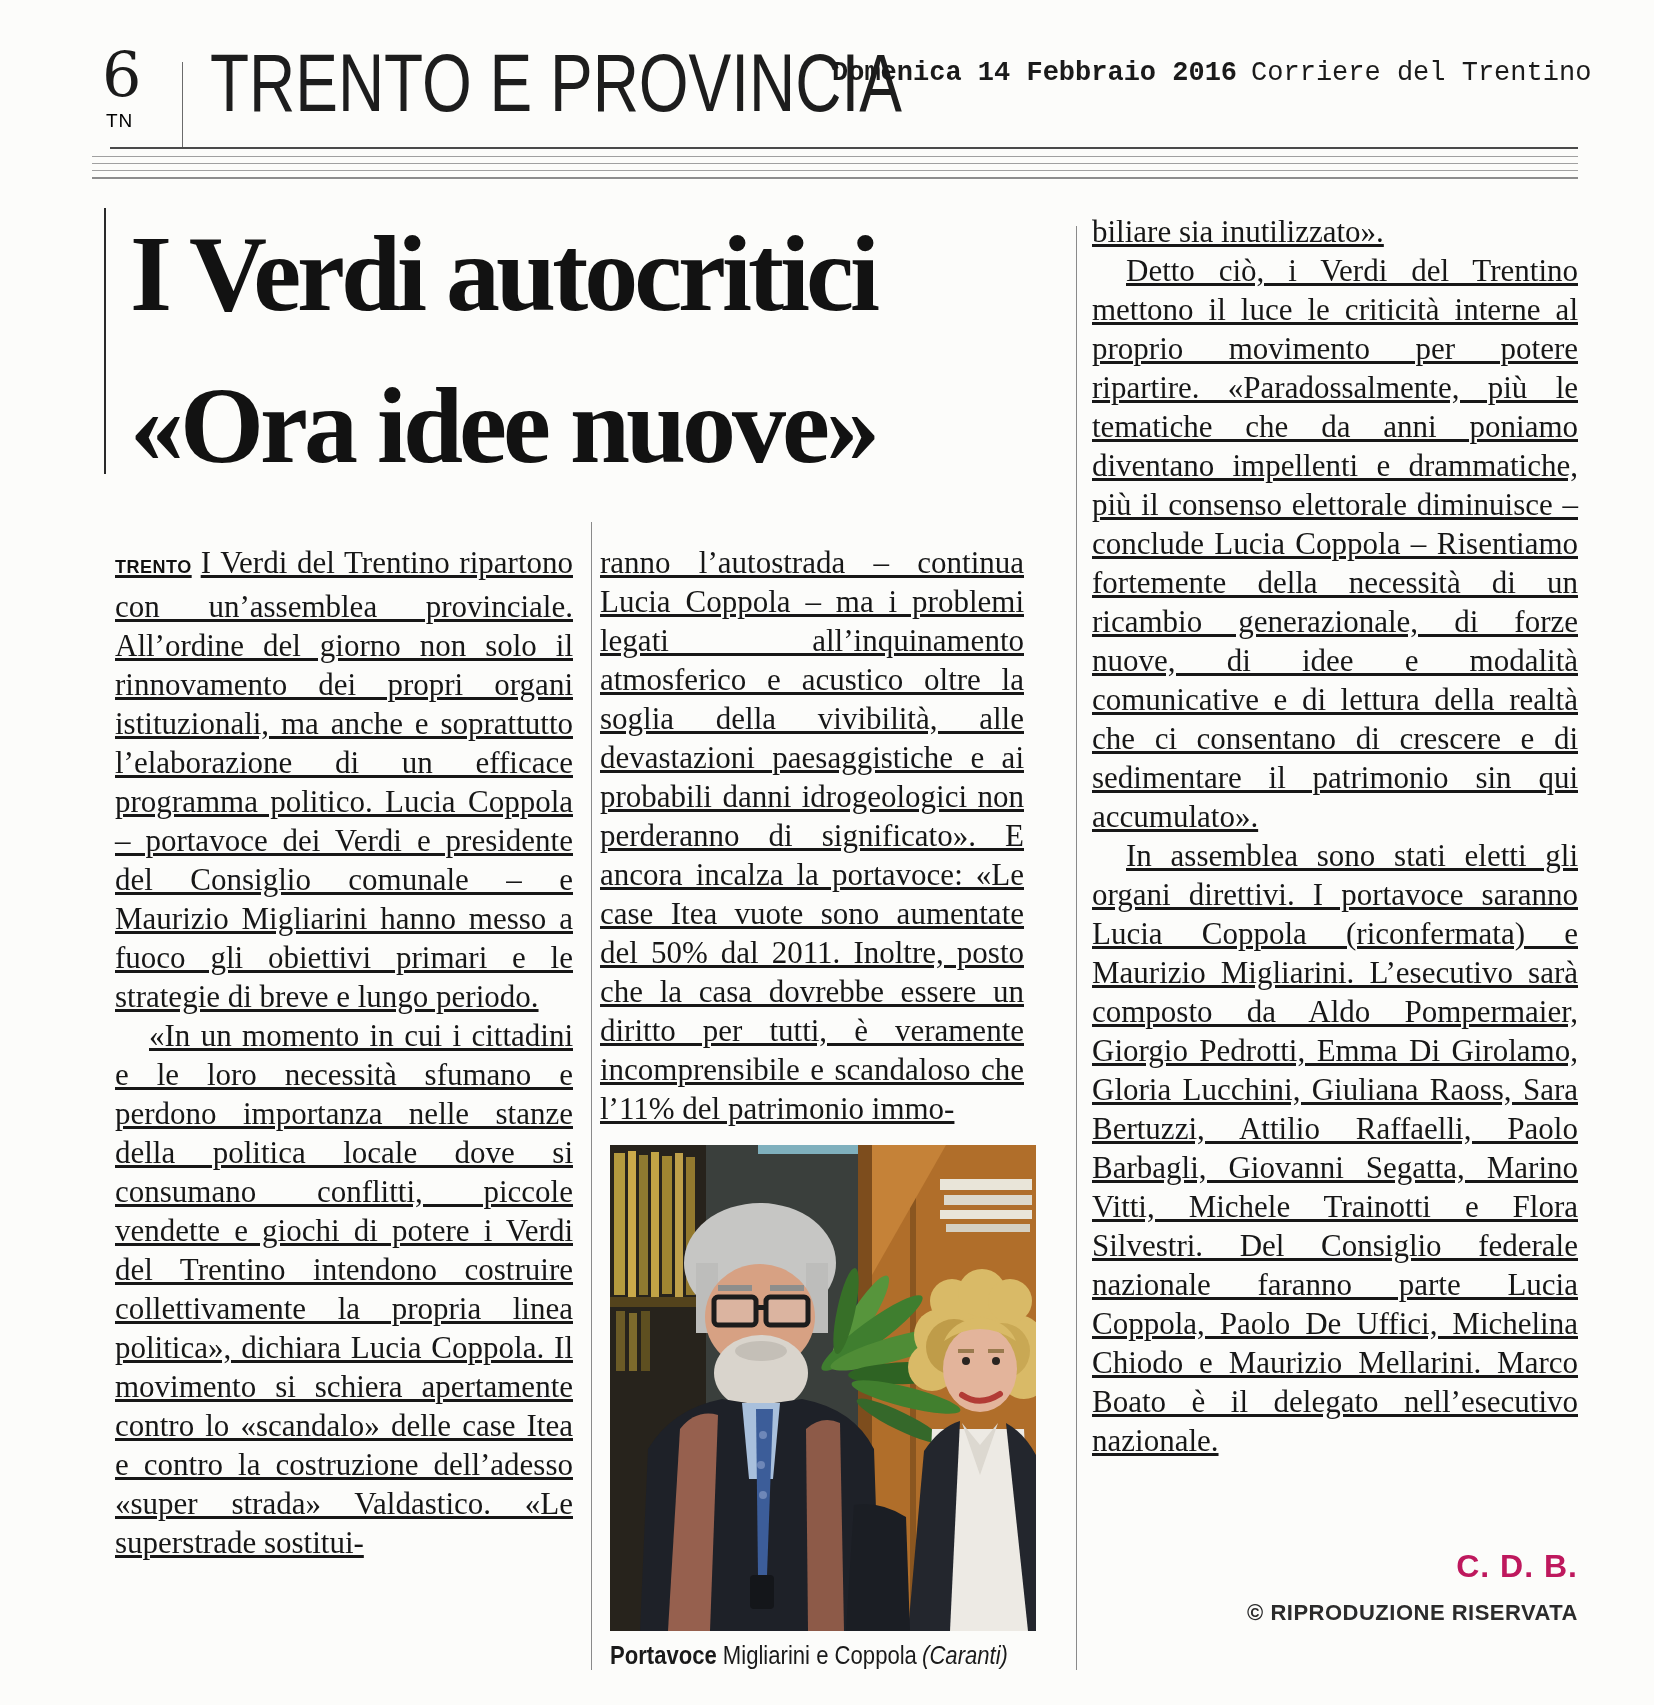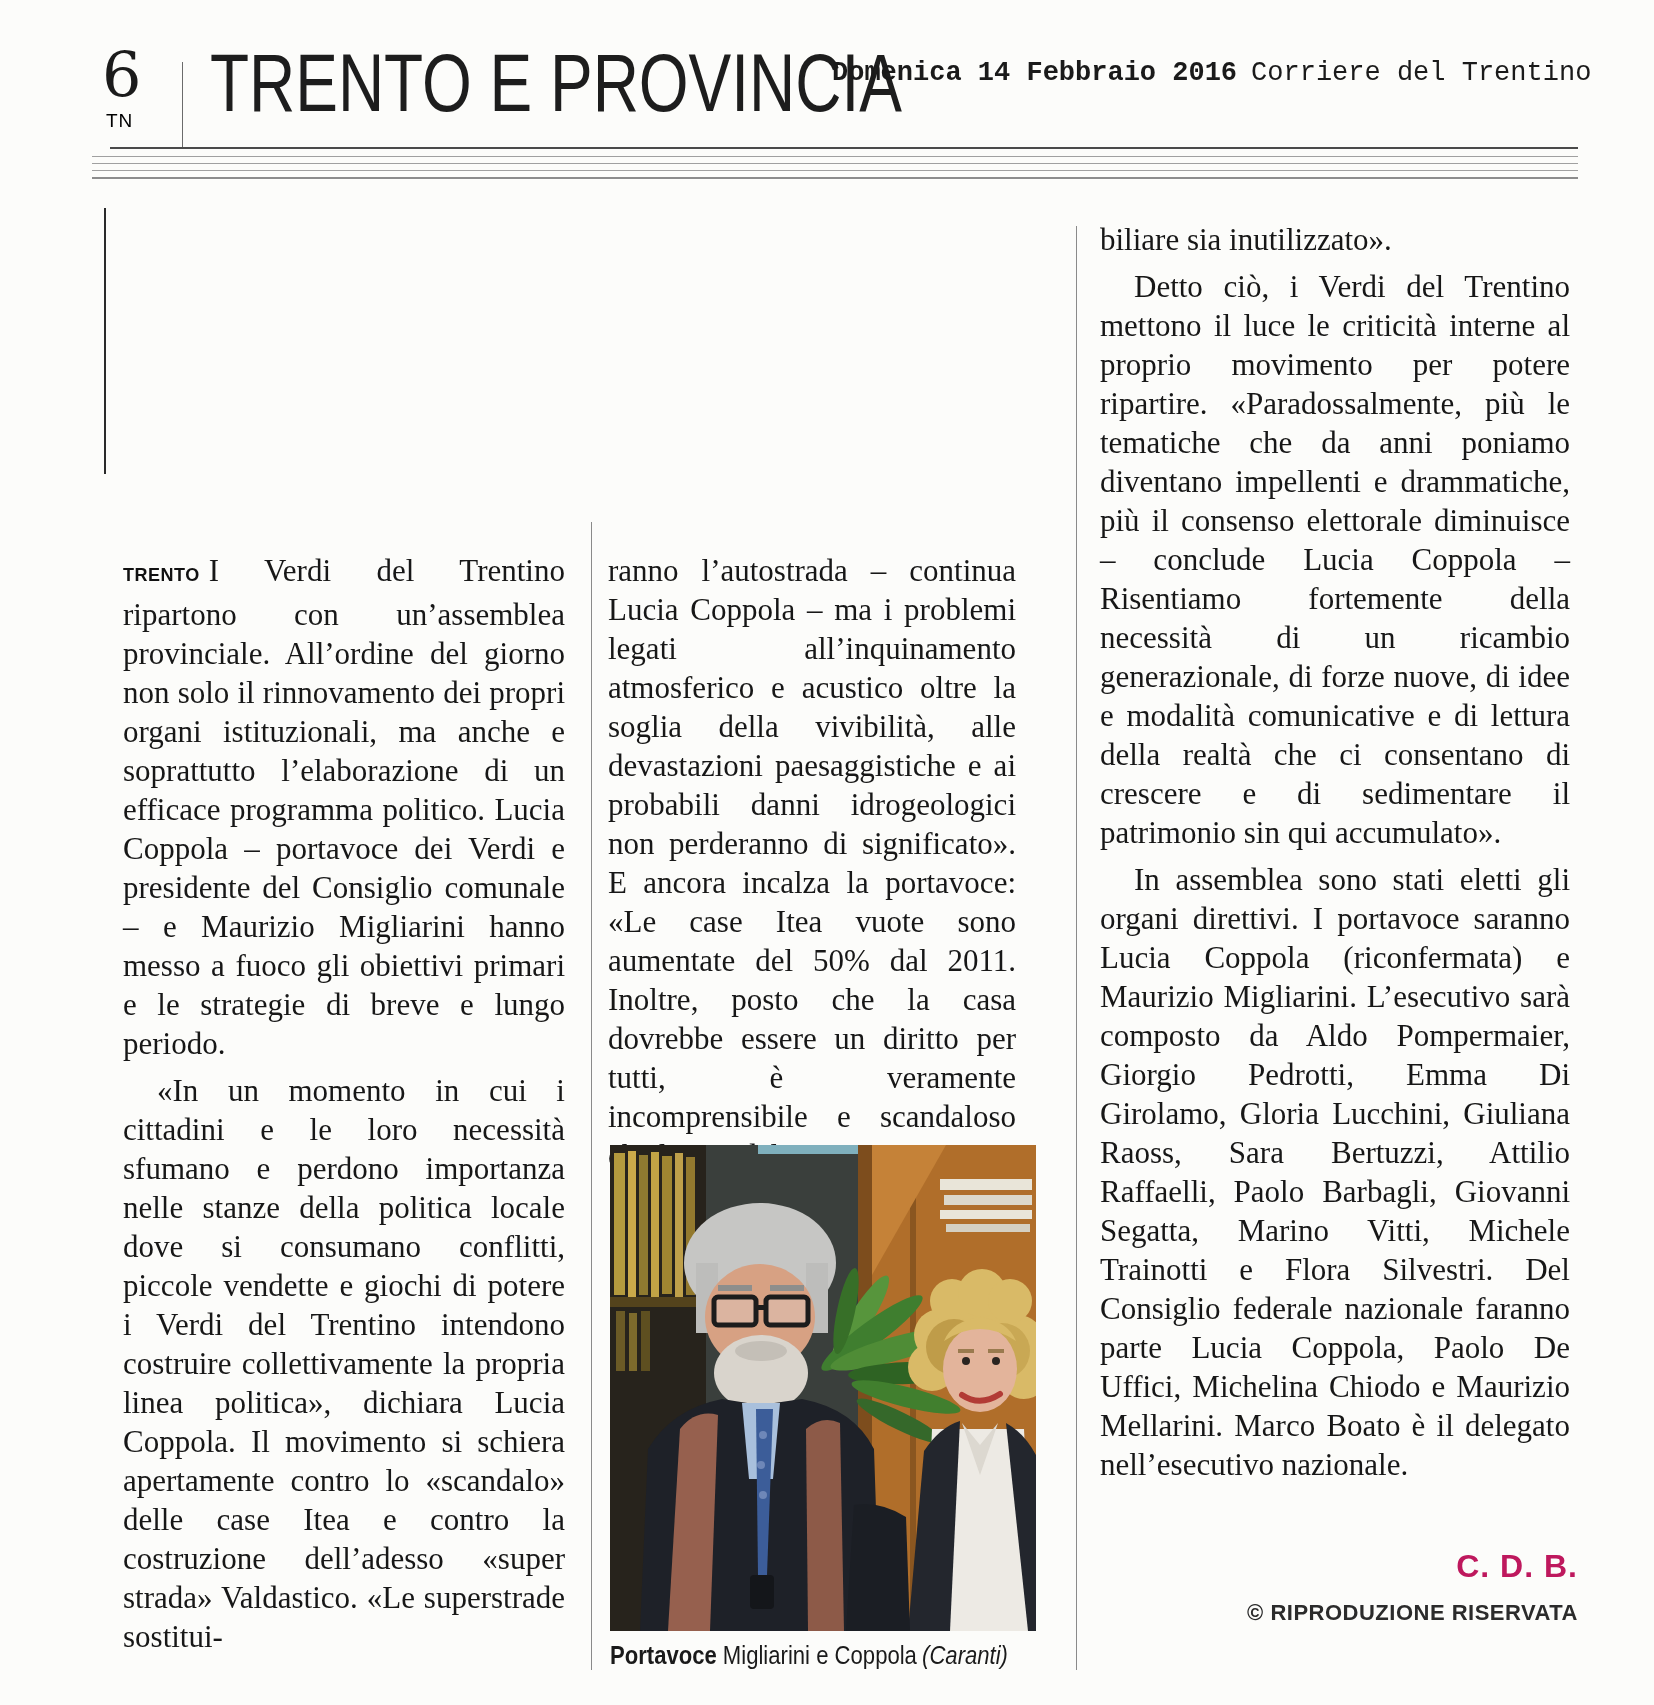--- a/index.html
+++ b/index.html
@@ -49,21 +49,21 @@
     font-family:"Liberation Serif", serif;
     font-weight:bold;font-size:108px;line-height:152px;
     letter-spacing:-4px;color:#121212;white-space:nowrap;
   }
   
   .col{
     position:absolute;
     font-size:31px;line-height:39px;text-align:justify;
     color:#171717;
   }
-  .col p{margin:8px;}
+  .col p{margin:0;text-decoration:underline;}
   .col p.indent{text-indent:34px;}
   .col1{left:115px;top:543px;width:458px;}
   .col2{left:600px;top:543px;width:424px;}
   .col3{left:1092px;top:212px;width:486px;}
   .kicker{
     font-family:"Liberation Sans", sans-serif;
     font-weight:bold;font-size:18px;letter-spacing:0.5px;
     margin-right:9px;color:#111;
   }
   .col-sep{position:absolute;width:1px;background:#8a8a8a;}
@@ -104,20 +104,24 @@
   <div class="dateline">
     <span class="date">Domenica 14 Febbraio 2016</span><span class="paper">Corriere del Trentino</span>
   </div>
   <div class="rule rule-a"></div>
   <div class="rule rule-b"></div>
   <div class="rule rule-c"></div>
   <div class="rule rule-d"></div>
   <div class="rule rule-e"></div>
 
   <div class="headline-bar"></div>
+  <div class="headline">
+    <div>I Verdi autocritici</div>
+    <div>«Ora idee nuove»</div>
+  </div>
 
   <div class="col-sep sep1"></div>
   <div class="col-sep sep2"></div>
 
   <div class="col col1">
     <p><strong class="kicker">TRENTO</strong><span>I Verdi del Trentino ripartono con un’assemblea provinciale. All’ordine del giorno non solo il rinnovamento dei propri organi istituzionali, ma anche e soprattutto l’elaborazione di un efficace programma politico. Lucia Coppola – portavoce dei Verdi e presidente del Consiglio comunale – e Maurizio Migliarini hanno messo a fuoco gli obiettivi primari e le strategie di breve e lungo periodo.</span></p>
     <p class="indent"><span>«In un momento in cui i cittadini e le loro necessità sfumano e perdono importanza nelle stanze della politica locale dove si consumano conflitti, piccole vendette e giochi di potere i Verdi del Trentino intendono costruire collettivamente la propria linea politica», dichiara Lucia Coppola. Il movimento si schiera apertamente contro lo «scandalo» delle case Itea e contro la costruzione dell’adesso «super strada» Valdastico. «Le superstrade sostitui-</span></p>
   </div>
 
   <div class="col col2">

